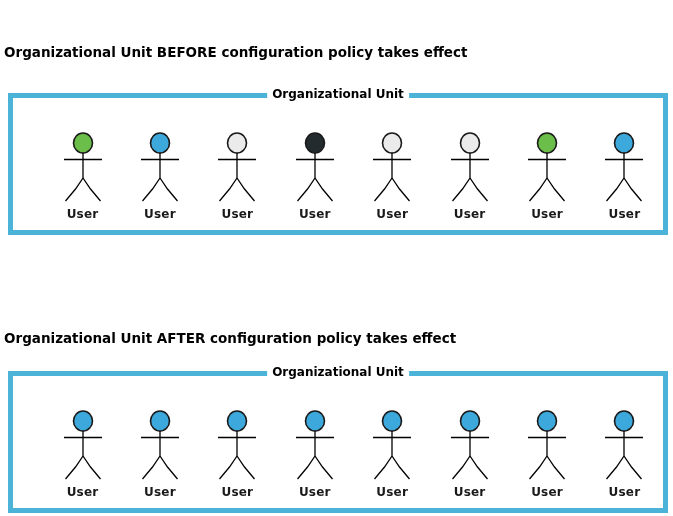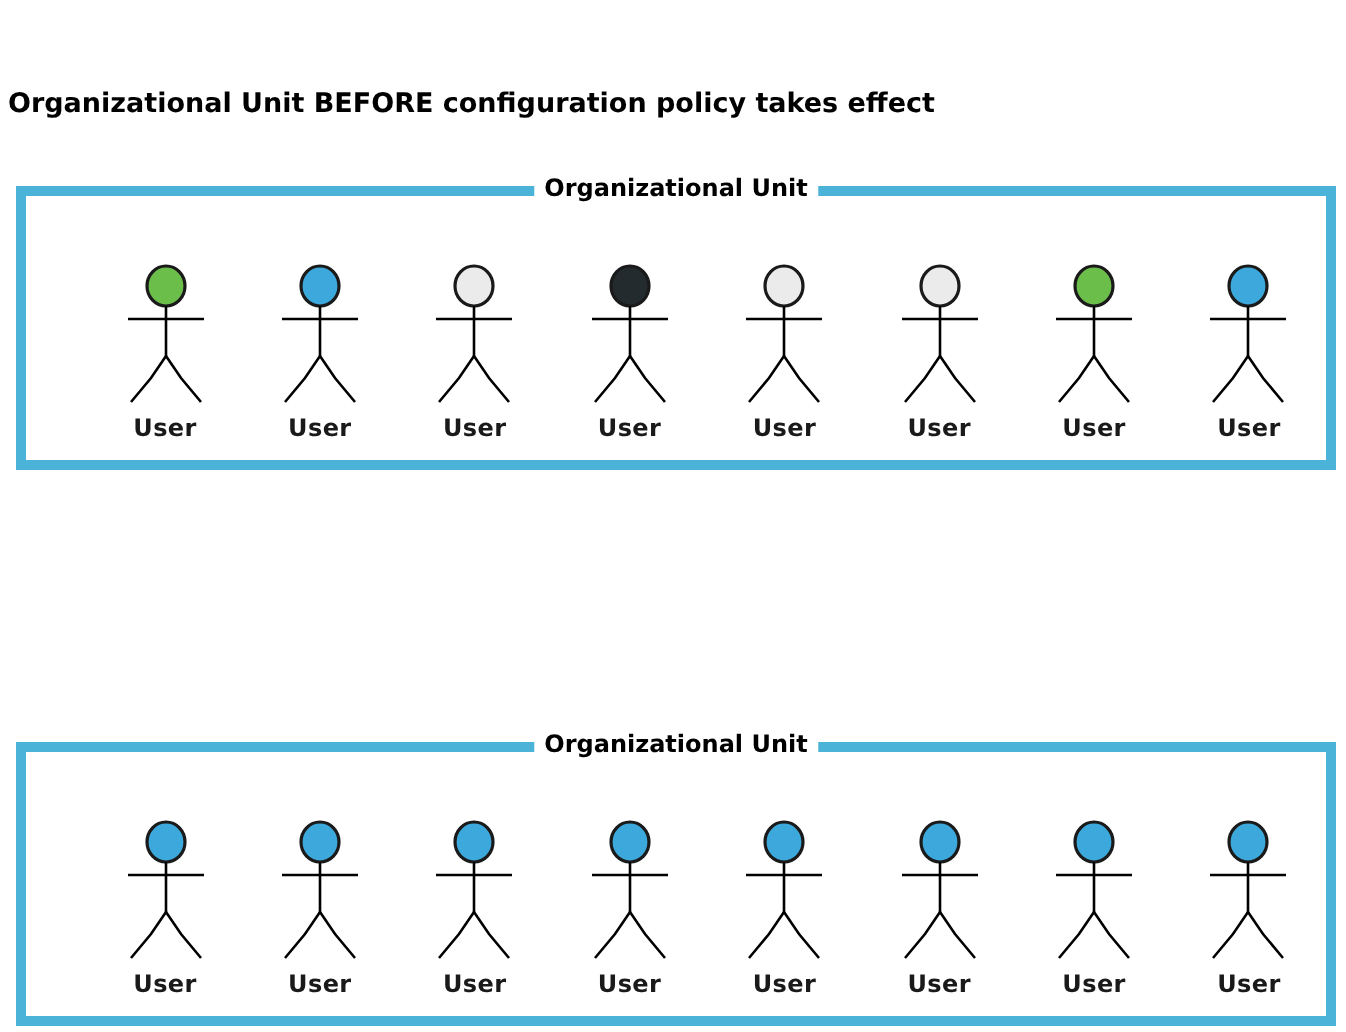--- a/index.html
+++ b/index.html
@@ -156,20 +156,21 @@
     <line x1="3" y1="27.5" x2="41" y2="27.5" stroke="#000000" stroke-width="1.3"></line>
     <line x1="22" y1="21" x2="22" y2="46" stroke="#000000" stroke-width="1.3"></line>
     <polyline points="22,46 14.5,57 4.5,69" fill="none" stroke="#000000" stroke-width="1.3"></polyline>
     <polyline points="22,46 29.5,57 39.5,69" fill="none" stroke="#000000" stroke-width="1.3"></polyline>
   </svg>
           <span class="user-label">User</span>
         </div>
       </div>
   </div>
 
+  <div class="section-title title-after">Organizational Unit AFTER configuration policy takes effect</div>
 
   <div class="ou-box box-after">
     <span class="ou-label">Organizational Unit</span>
     <div class="figure-row">
         <div class="figure">
           <svg width="44" height="70" viewBox="0 0 44 70">
     <ellipse cx="22" cy="11" rx="9.5" ry="10" fill="#3da8dc" stroke="#1a1a1a" stroke-width="1.6"></ellipse>
     <line x1="3" y1="27.5" x2="41" y2="27.5" stroke="#000000" stroke-width="1.3"></line>
     <line x1="22" y1="21" x2="22" y2="46" stroke="#000000" stroke-width="1.3"></line>
     <polyline points="22,46 14.5,57 4.5,69" fill="none" stroke="#000000" stroke-width="1.3"></polyline>

